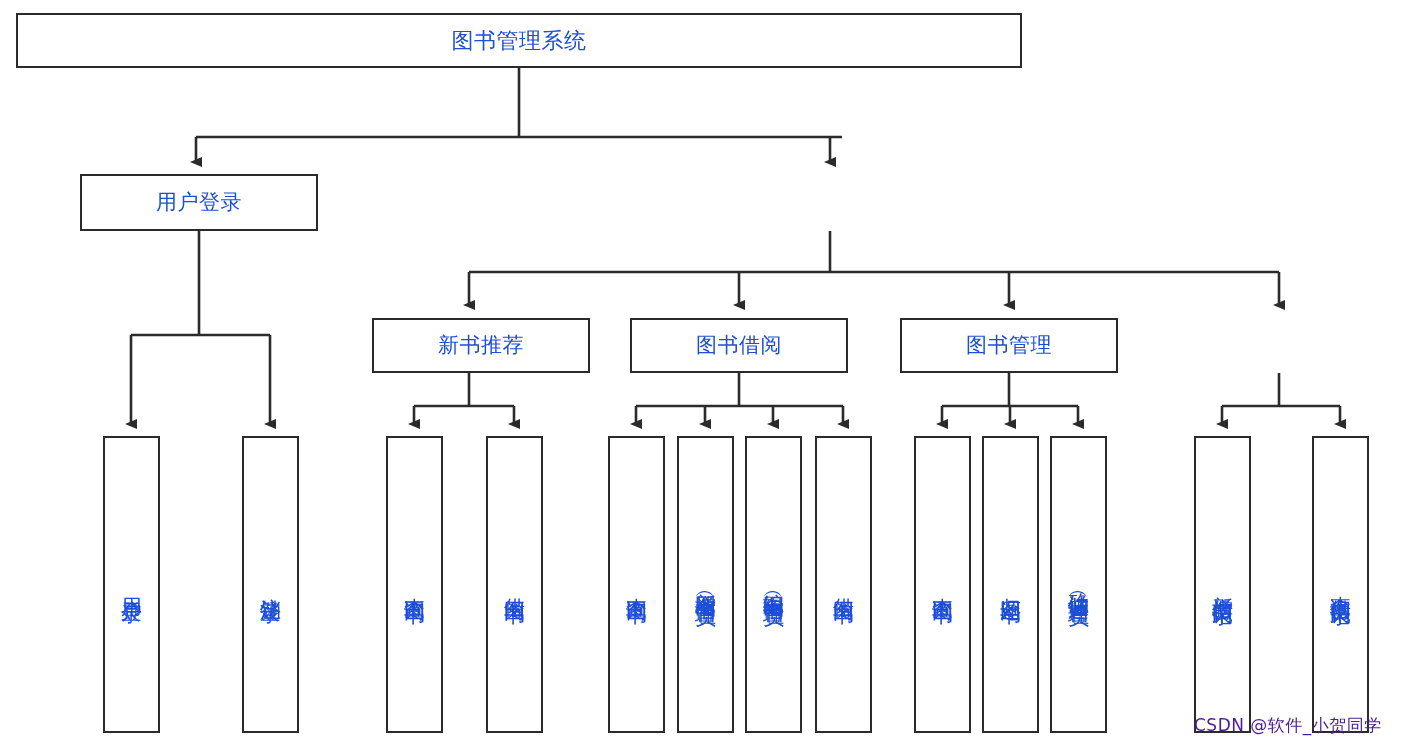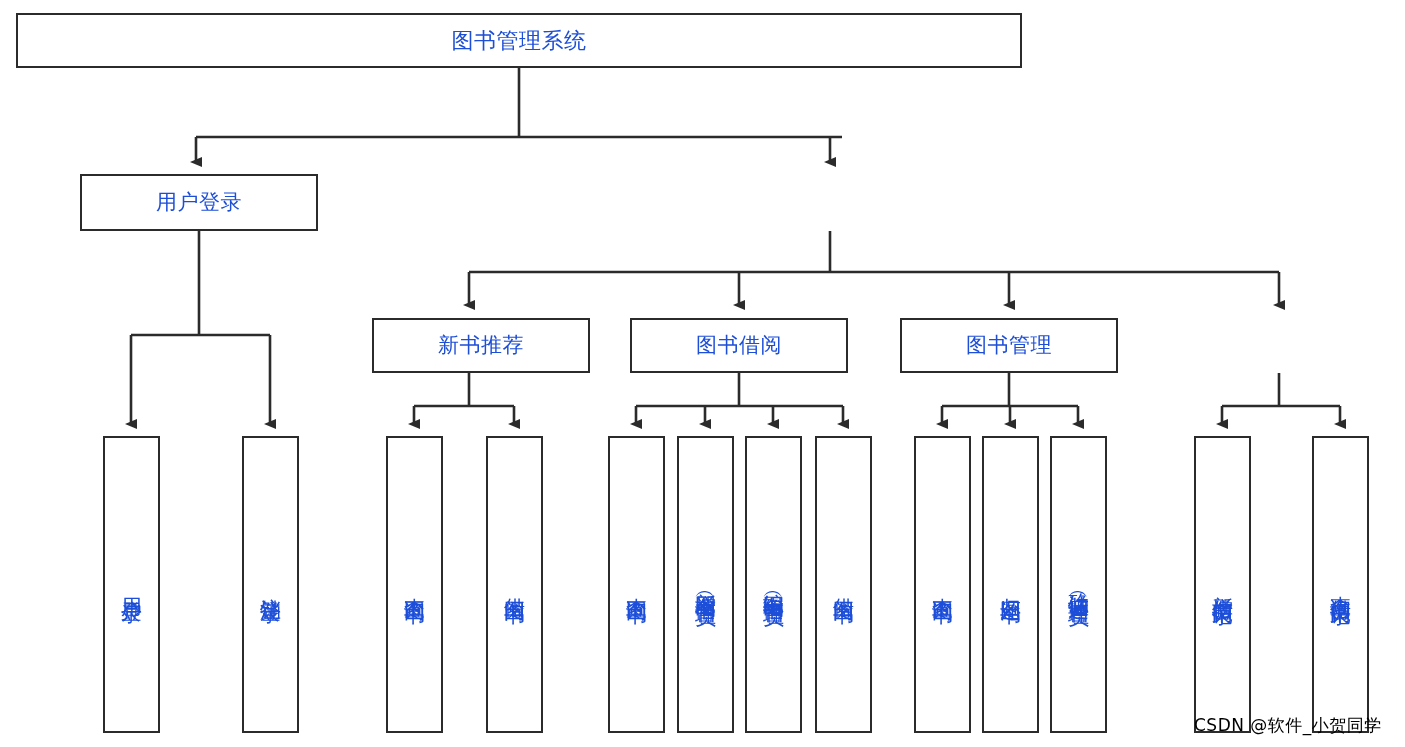--- a/index.html
+++ b/index.html
@@ -59,21 +59,21 @@
     writing-mode: vertical-rl;
     text-orientation: upright;
     font-size: 21px;
     line-height: 1.05;
     letter-spacing: 2px;
     white-space: nowrap;
   }
   .watermark {
     position: absolute;
     font-size: 17px;
-    color: #000000;
+    color: #4c1d95;
     white-space: nowrap;
     letter-spacing: 0.5px;
   }
 </style>
 </head>
 <body>
 
 <div id="canvas">
 
   <svg id="wires" viewBox="0 0 1405 747">

